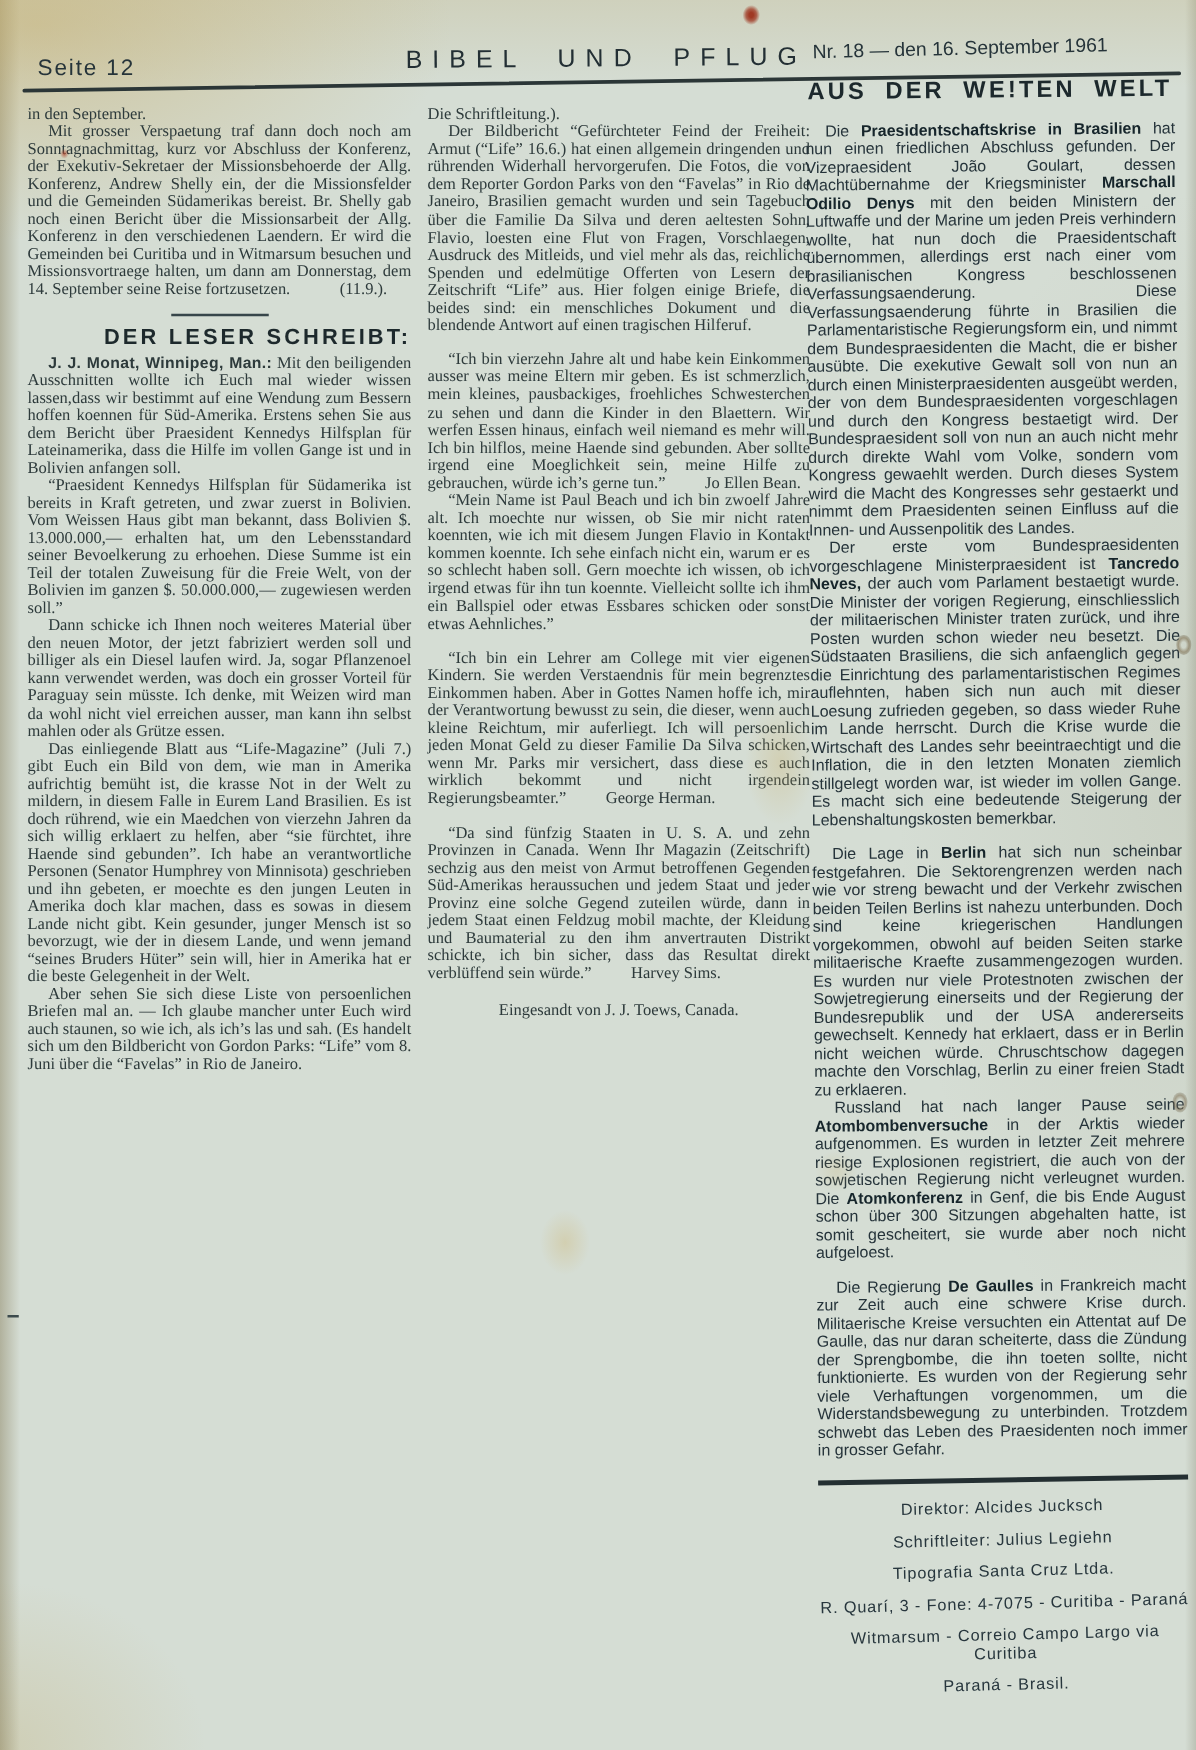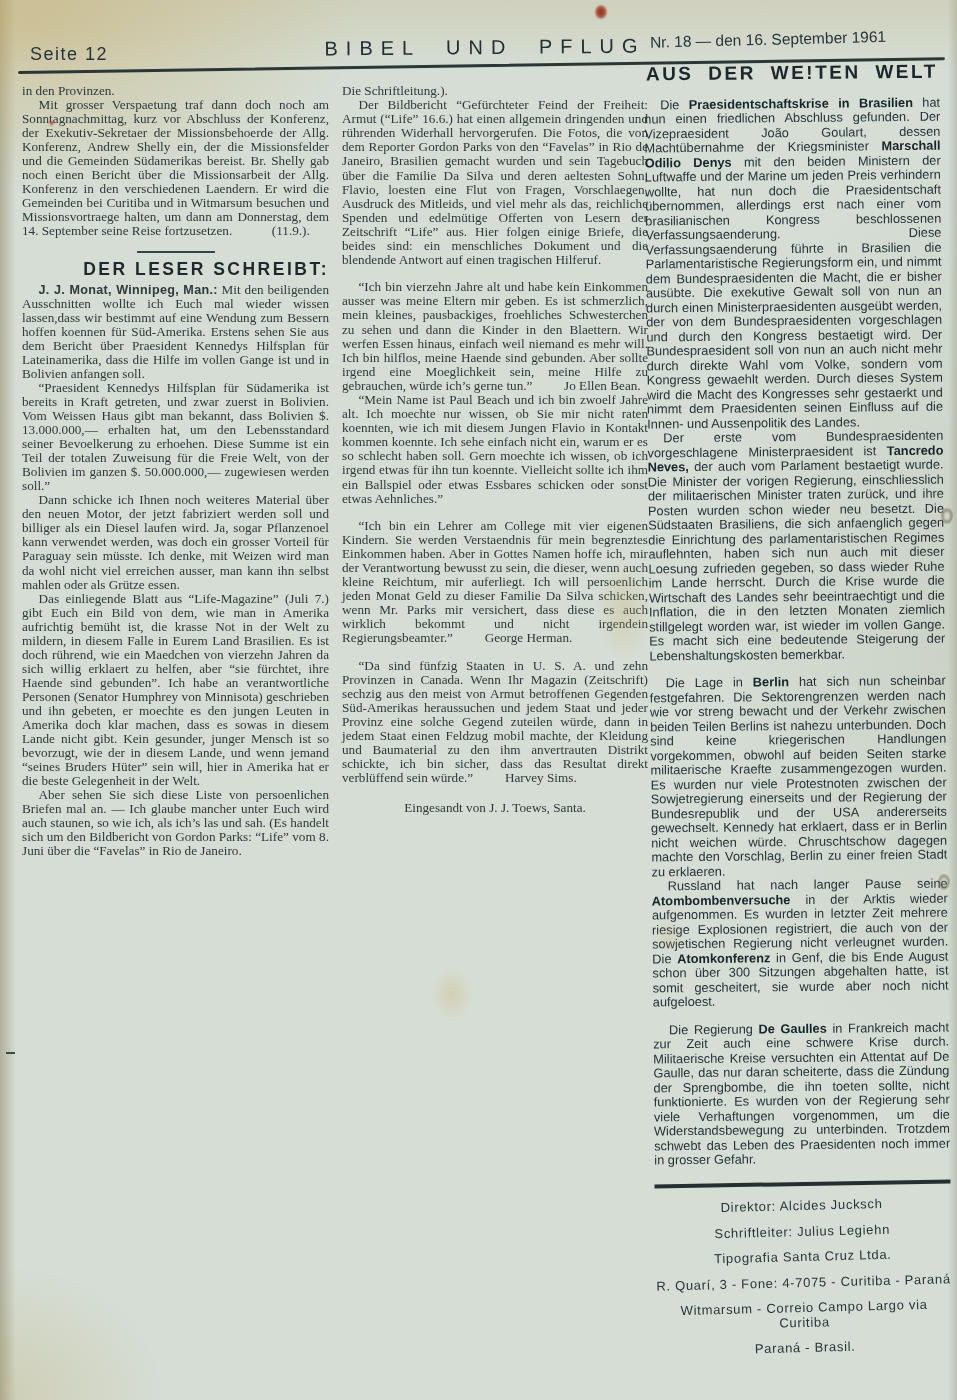--- a/index.html
+++ b/index.html
@@ -73,39 +73,39 @@
 <body>
 
 <div class="page">
 
   <div class="hdr-left">Seite 12</div>
   <div class="masthead">BIBEL UND PFLUG</div>
   <div class="issue">Nr. 18 — den 16. September 1961</div>
   <div class="main-rule"></div>
 
   <div class="col" id="col1">
-    <p>in den Provinzen.</p>
+    <p>in den September.</p>
     <p class="ind">Mit grosser Verspaetung traf dann doch noch am Sonntagnachmittag, kurz vor Abschluss der Konferenz, der Exekutiv-Sekretaer der Missionsbehoerde der Allg. Konferenz, Andrew Shelly ein, der die Missionsfelder und die Gemeinden Südamerikas bereist. Br. Shelly gab noch einen Bericht über die Missionsarbeit der Allg. Konferenz in den verschiedenen Laendern. Er wird die Gemeinden bei Curitiba und in Witmarsum besuchen und Missionsvortraege halten, um dann am Donnerstag, dem 14. September seine Reise fortzusetzen.<span class="tail">(11.9.).</span></p>
     <div class="sep"></div>
     <p class="reader-head">DER LESER SCHREIBT:</p>
     <p class="ind"><span class="lead-bold">J. J. Monat, Winnipeg, Man.:</span> Mit den beiligenden Ausschnitten wollte ich Euch mal wieder wissen lassen,dass wir bestimmt auf eine Wendung zum Bessern hoffen koennen für Süd-Amerika. Erstens sehen Sie aus dem Bericht über Praesident Kennedys Hilfsplan für Lateinamerika, dass die Hilfe im vollen Gange ist und in Bolivien anfangen soll.</p>
     <p class="ind">“Praesident Kennedys Hilfsplan für Südamerika ist bereits in Kraft getreten, und zwar zuerst in Bolivien. Vom Weissen Haus gibt man bekannt, dass Bolivien $. 13.000.000,— erhalten hat, um den Lebensstandard seiner Bevoelkerung zu erhoehen. Diese Summe ist ein Teil der totalen Zuweisung für die Freie Welt, von der Bolivien im ganzen $. 50.000.000,— zugewiesen werden soll.”</p>
     <p class="ind">Dann schicke ich Ihnen noch weiteres Material über den neuen Motor, der jetzt fabriziert werden soll und billiger als ein Diesel laufen wird. Ja, sogar Pflanzenoel kann verwendet werden, was doch ein grosser Vorteil für Paraguay sein müsste. Ich denke, mit Weizen wird man da wohl nicht viel erreichen ausser, man kann ihn selbst mahlen oder als Grütze essen.</p>
     <p class="ind">Das einliegende Blatt aus “Life-Magazine” (Juli 7.) gibt Euch ein Bild von dem, wie man in Amerika aufrichtig bemüht ist, die krasse Not in der Welt zu mildern, in diesem Falle in Eurem Land Brasilien. Es ist doch rührend, wie ein Maedchen von vierzehn Jahren da sich willig erklaert zu helfen, aber “sie fürchtet, ihre Haende sind gebunden”. Ich habe an verantwortliche Personen (Senator Humphrey von Minnisota) geschrieben und ihn gebeten, er moechte es den jungen Leuten in Amerika doch klar machen, dass es sowas in diesem Lande nicht gibt. Kein gesunder, junger Mensch ist so bevorzugt, wie der in diesem Lande, und wenn jemand “seines Bruders Hüter” sein will, hier in Amerika hat er die beste Gelegenheit in der Welt.</p>
     <p class="ind">Aber sehen Sie sich diese Liste von persoenlichen Briefen mal an. — Ich glaube mancher unter Euch wird auch staunen, so wie ich, als ich’s las und sah. (Es handelt sich um den Bildbericht von Gordon Parks: “Life” vom 8. Juni über die “Favelas” in Rio de Janeiro.</p>
   </div>
 
   <div class="col" id="col2">
     <p>Die Schriftleitung.).</p>
     <p class="ind">Der Bildbericht “Gefürchteter Feind der Freiheit: Armut (“Life” 16.6.) hat einen allgemein dringenden und rührenden Widerhall hervorgerufen. Die Fotos, die von dem Reporter Gordon Parks von den “Favelas” in Rio de Janeiro, Brasilien gemacht wurden und sein Tagebuch über die Familie Da Silva und deren aeltesten Sohn, Flavio, loesten eine Flut von Fragen, Vorschlaegen, Ausdruck des Mitleids, und viel mehr als das, reichliche Spenden und edelmütige Offerten von Lesern der Zeitschrift “Life” aus. Hier folgen einige Briefe, die beides sind: ein menschliches Dokument und die blendende Antwort auf einen tragischen Hilferuf.</p>
     <p class="ind gap">“Ich bin vierzehn Jahre alt und habe kein Einkommen ausser was meine Eltern mir geben. Es ist schmerzlich, mein kleines, pausbackiges, froehliches Schwesterchen zu sehen und dann die Kinder in den Blaettern. Wir werfen Essen hinaus, einfach weil niemand es mehr will. Ich bin hilflos, meine Haende sind gebunden. Aber sollte irgend eine Moeglichkeit sein, meine Hilfe zu gebrauchen, würde ich’s gerne tun.”<span class="sig">Jo Ellen Bean.</span></p>
     <p class="ind">“Mein Name ist Paul Beach und ich bin zwoelf Jahre alt. Ich moechte nur wissen, ob Sie mir nicht raten koennten, wie ich mit diesem Jungen Flavio in Kontakt kommen koennte. Ich sehe einfach nicht ein, warum er es so schlecht haben soll. Gern moechte ich wissen, ob ich irgend etwas für ihn tun koennte. Vielleicht sollte ich ihm ein Ballspiel oder etwas Essbares schicken oder sonst etwas Aehnliches.”</p>
     <p class="ind gap">“Ich bin ein Lehrer am College mit vier eigenen Kindern. Sie werden Verstaendnis für mein begrenztes Einkommen haben. Aber in Gottes Namen hoffe ich, mir der Verantwortung bewusst zu sein, die dieser, wenn auch kleine Reichtum, mir auferliegt. Ich will persoenlich jeden Monat Geld zu dieser Familie Da Silva schicken, wenn Mr. Parks mir versichert, dass diese es auch wirklich bekommt und nicht irgendein Regierungsbeamter.”<span class="sig">George Herman.</span></p>
     <p class="ind gap">“Da sind fünfzig Staaten in U. S. A. und zehn Provinzen in Canada. Wenn Ihr Magazin (Zeitschrift) sechzig aus den meist von Armut betroffenen Gegenden Süd-Amerikas heraussuchen und jedem Staat und jeder Provinz eine solche Gegend zuteilen würde, dann in jedem Staat einen Feldzug mobil machte, der Kleidung und Baumaterial zu den ihm anvertrauten Distrikt schickte, ich bin sicher, dass das Resultat direkt verblüffend sein würde.”<span class="sig">Harvey Sims.</span></p>
-    <p class="sent-line">Eingesandt von J. J. Toews, Santa.</p>
+    <p class="sent-line">Eingesandt von J. J. Toews, Canada.</p>
   </div>
 
   <div class="col" id="col3">
     <p class="aus-head">AUS DER WE!TEN WELT</p>
     <p class="ind">Die <b>Praesidentschaftskrise in Brasilien</b> hat nun einen friedlichen Abschluss gefunden. Der Vizepraesident João Goulart, dessen Machtübernahme der Kriegsminister <b>Marschall Odilio Denys</b> mit den beiden Ministern der Luftwaffe und der Marine um jeden Preis verhindern wollte, hat nun doch die Praesidentschaft übernommen, allerdings erst nach einer vom brasilianischen Kongress beschlossenen Verfassungsaenderung. Diese Verfassungsaenderung führte in Brasilien die Parlamentaristische Regierungsform ein, und nimmt dem Bundespraesidenten die Macht, die er bisher ausübte. Die exekutive Gewalt soll von nun an durch einen Ministerpraesidenten ausgeübt werden, der von dem Bundespraesidenten vorgeschlagen und durch den Kongress bestaetigt wird. Der Bundespraesident soll von nun an auch nicht mehr durch direkte Wahl vom Volke, sondern vom Kongress gewaehlt werden. Durch dieses System wird die Macht des Kongresses sehr gestaerkt und nimmt dem Praesidenten seinen Einfluss auf die Innen- und Aussenpolitik des Landes.</p>
     <p class="ind">Der erste vom Bundespraesidenten vorgeschlagene Ministerpraesident ist <b>Tancredo Neves,</b> der auch vom Parlament bestaetigt wurde. Die Minister der vorigen Regierung, einschliesslich der militaerischen Minister traten zurück, und ihre Posten wurden schon wieder neu besetzt. Die Südstaaten Brasiliens, die sich anfaenglich gegen die Einrichtung des parlamentaristischen Regimes auflehnten, haben sich nun auch mit dieser Loesung zufrieden gegeben, so dass wieder Ruhe im Lande herrscht. Durch die Krise wurde die Wirtschaft des Landes sehr beeintraechtigt und die Inflation, die in den letzten Monaten ziemlich stillgelegt worden war, ist wieder im vollen Gange. Es macht sich eine bedeutende Steigerung der Lebenshaltungskosten bemerkbar.</p>
     <p class="ind gap">Die Lage in <b>Berlin</b> hat sich nun scheinbar festgefahren. Die Sektorengrenzen werden nach wie vor streng bewacht und der Verkehr zwischen beiden Teilen Berlins ist nahezu unterbunden. Doch sind keine kriegerischen Handlungen vorgekommen, obwohl auf beiden Seiten starke militaerische Kraefte zusammengezogen wurden. Es wurden nur viele Protestnoten zwischen der Sowjetregierung einerseits und der Regierung der Bundesrepublik und der USA andererseits gewechselt. Kennedy hat erklaert, dass er in Berlin nicht weichen würde. Chruschtschow dagegen machte den Vorschlag, Berlin zu einer freien Stadt zu erklaeren.</p>
     <p class="ind">Russland hat nach langer Pause seine <b>Atombombenversuche</b> in der Arktis wieder aufgenommen. Es wurden in letzter Zeit mehrere riesige Explosionen registriert, die auch von der sowjetischen Regierung nicht verleugnet wurden. Die <b>Atomkonferenz</b> in Genf, die bis Ende August schon über 300 Sitzungen abgehalten hatte, ist somit gescheitert, sie wurde aber noch nicht aufgeloest.</p>
     <p class="ind gap">Die Regierung <b>De Gaulles</b> in Frankreich macht zur Zeit auch eine schwere Krise durch. Militaerische Kreise versuchten ein Attentat auf De Gaulle, das nur daran scheiterte, dass die Zündung der Sprengbombe, die ihn toeten sollte, nicht funktionierte. Es wurden von der Regierung sehr viele Verhaftungen vorgenommen, um die Widerstandsbewegung zu unterbinden. Trotzdem schwebt das Leben des Praesidenten noch immer in grosser Gefahr.</p>
     <div class="imprint-rule"></div>

